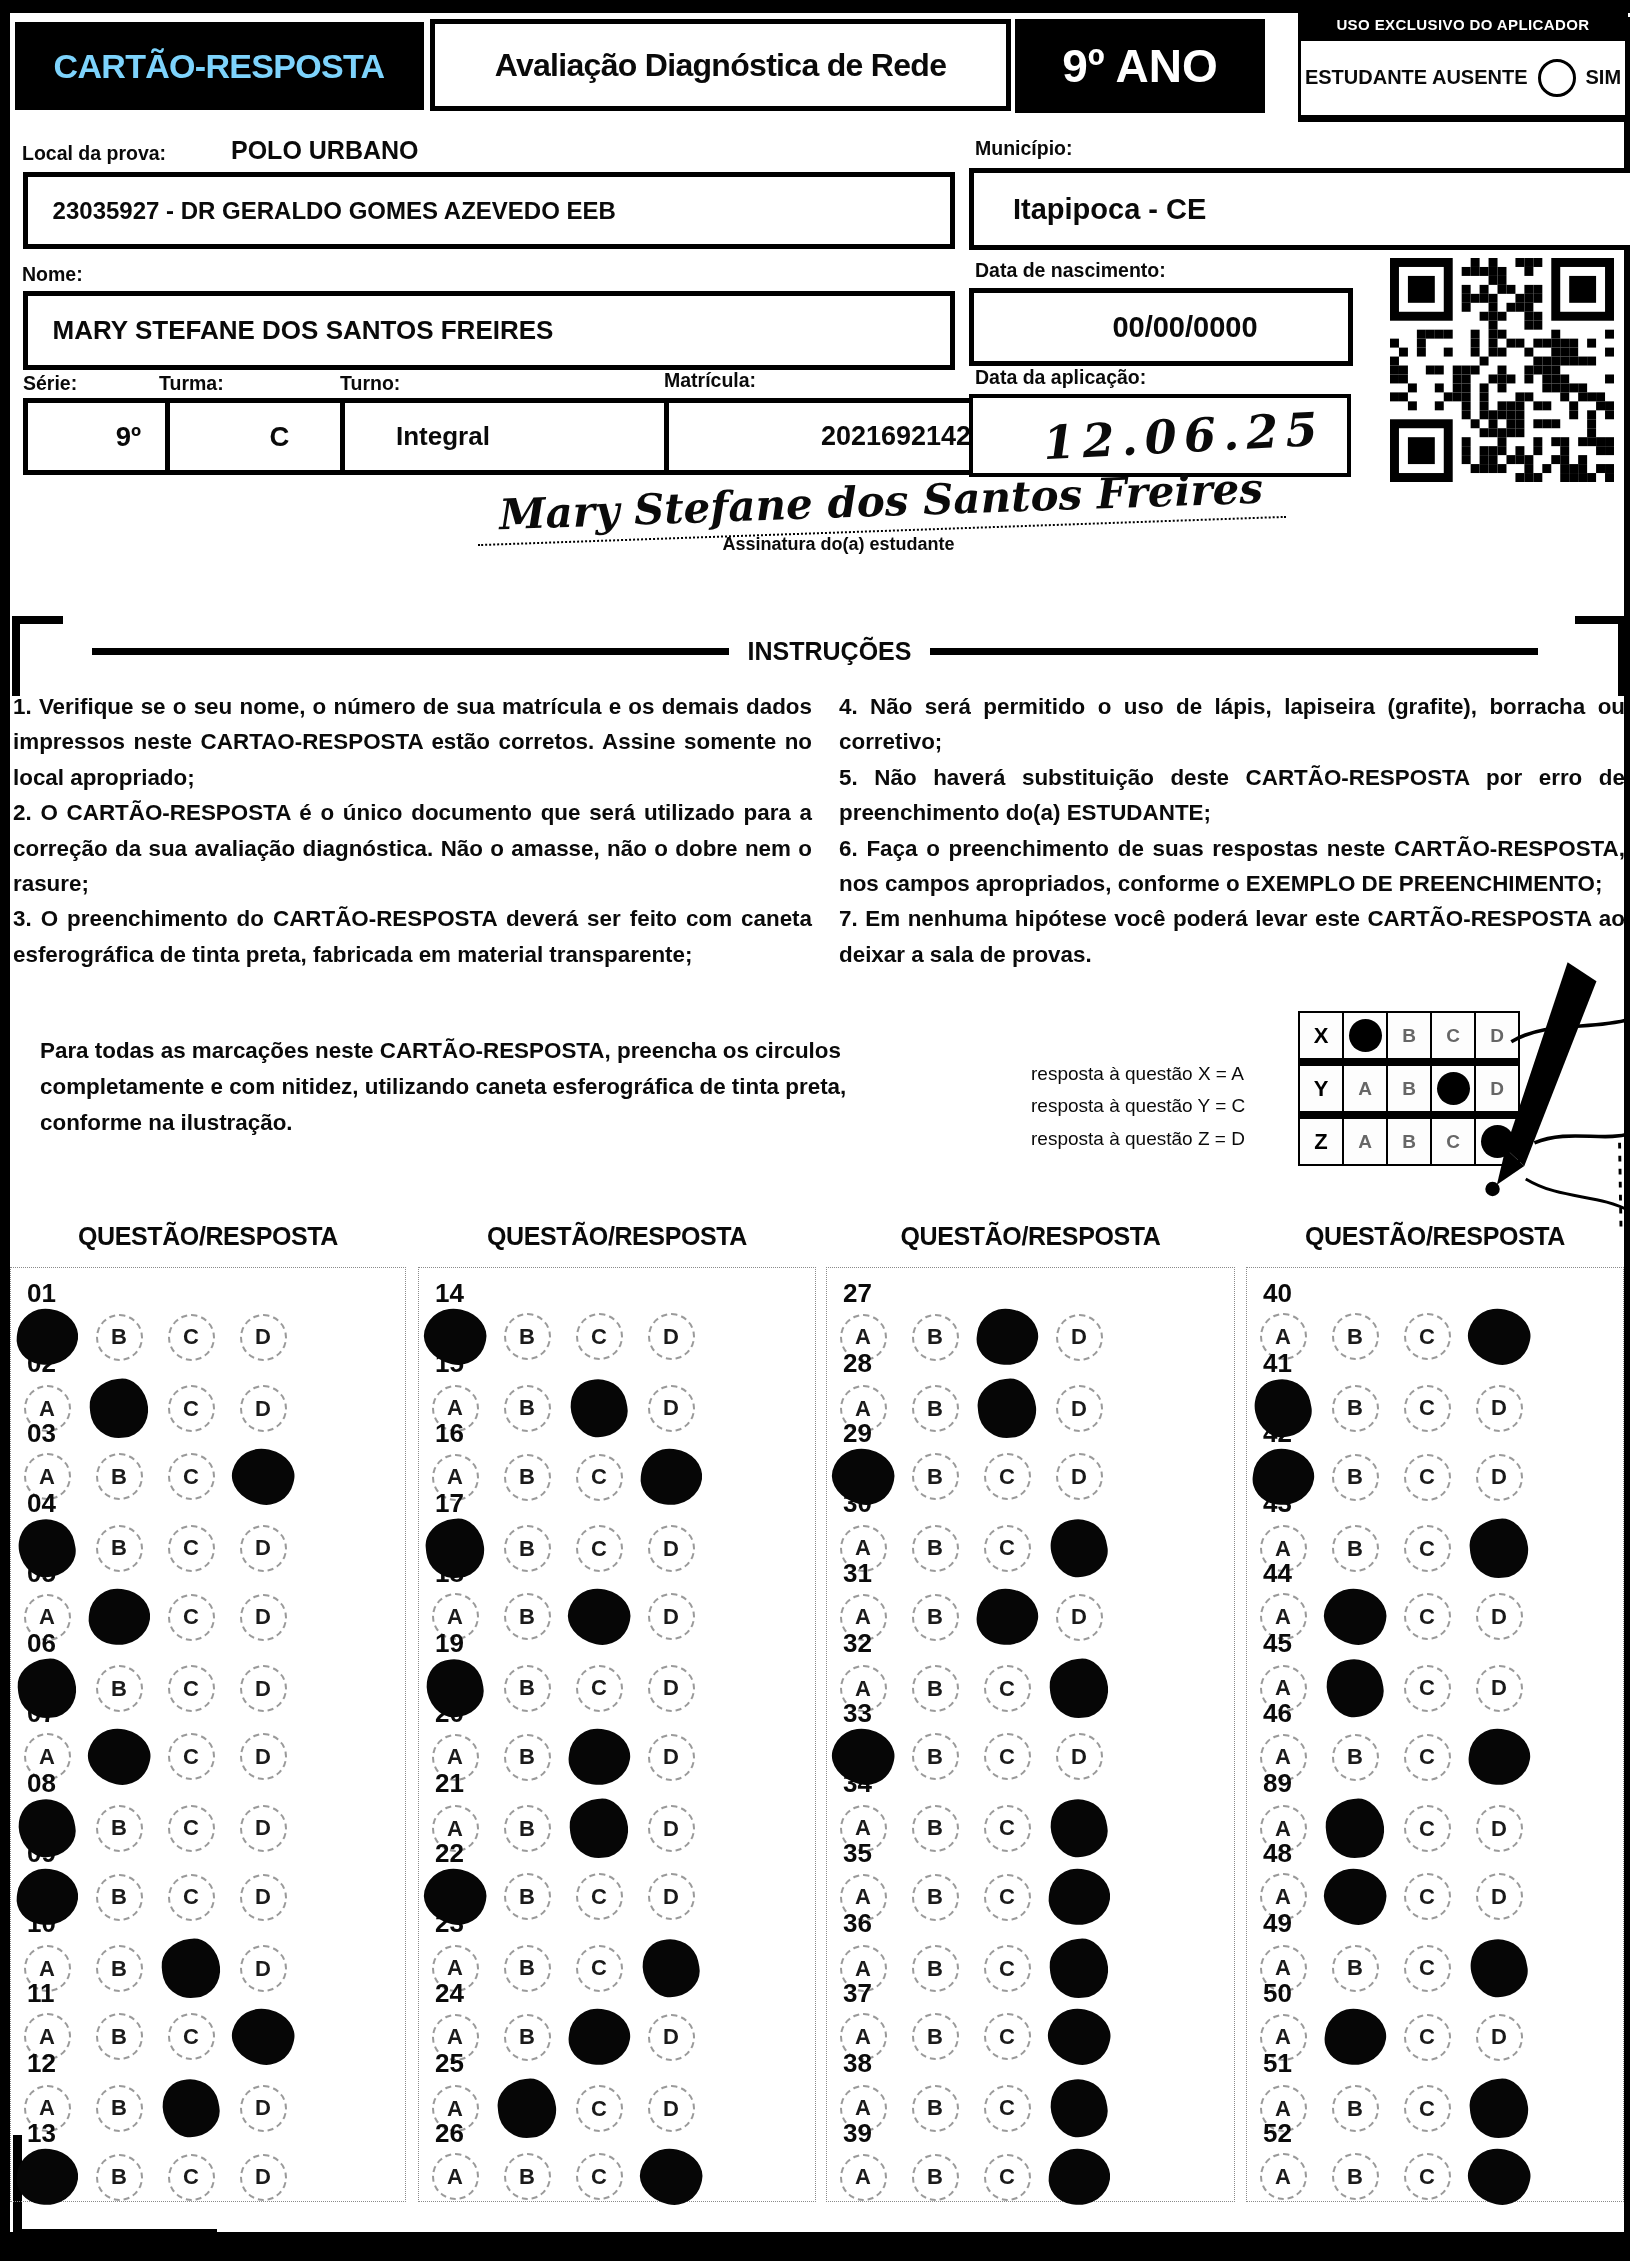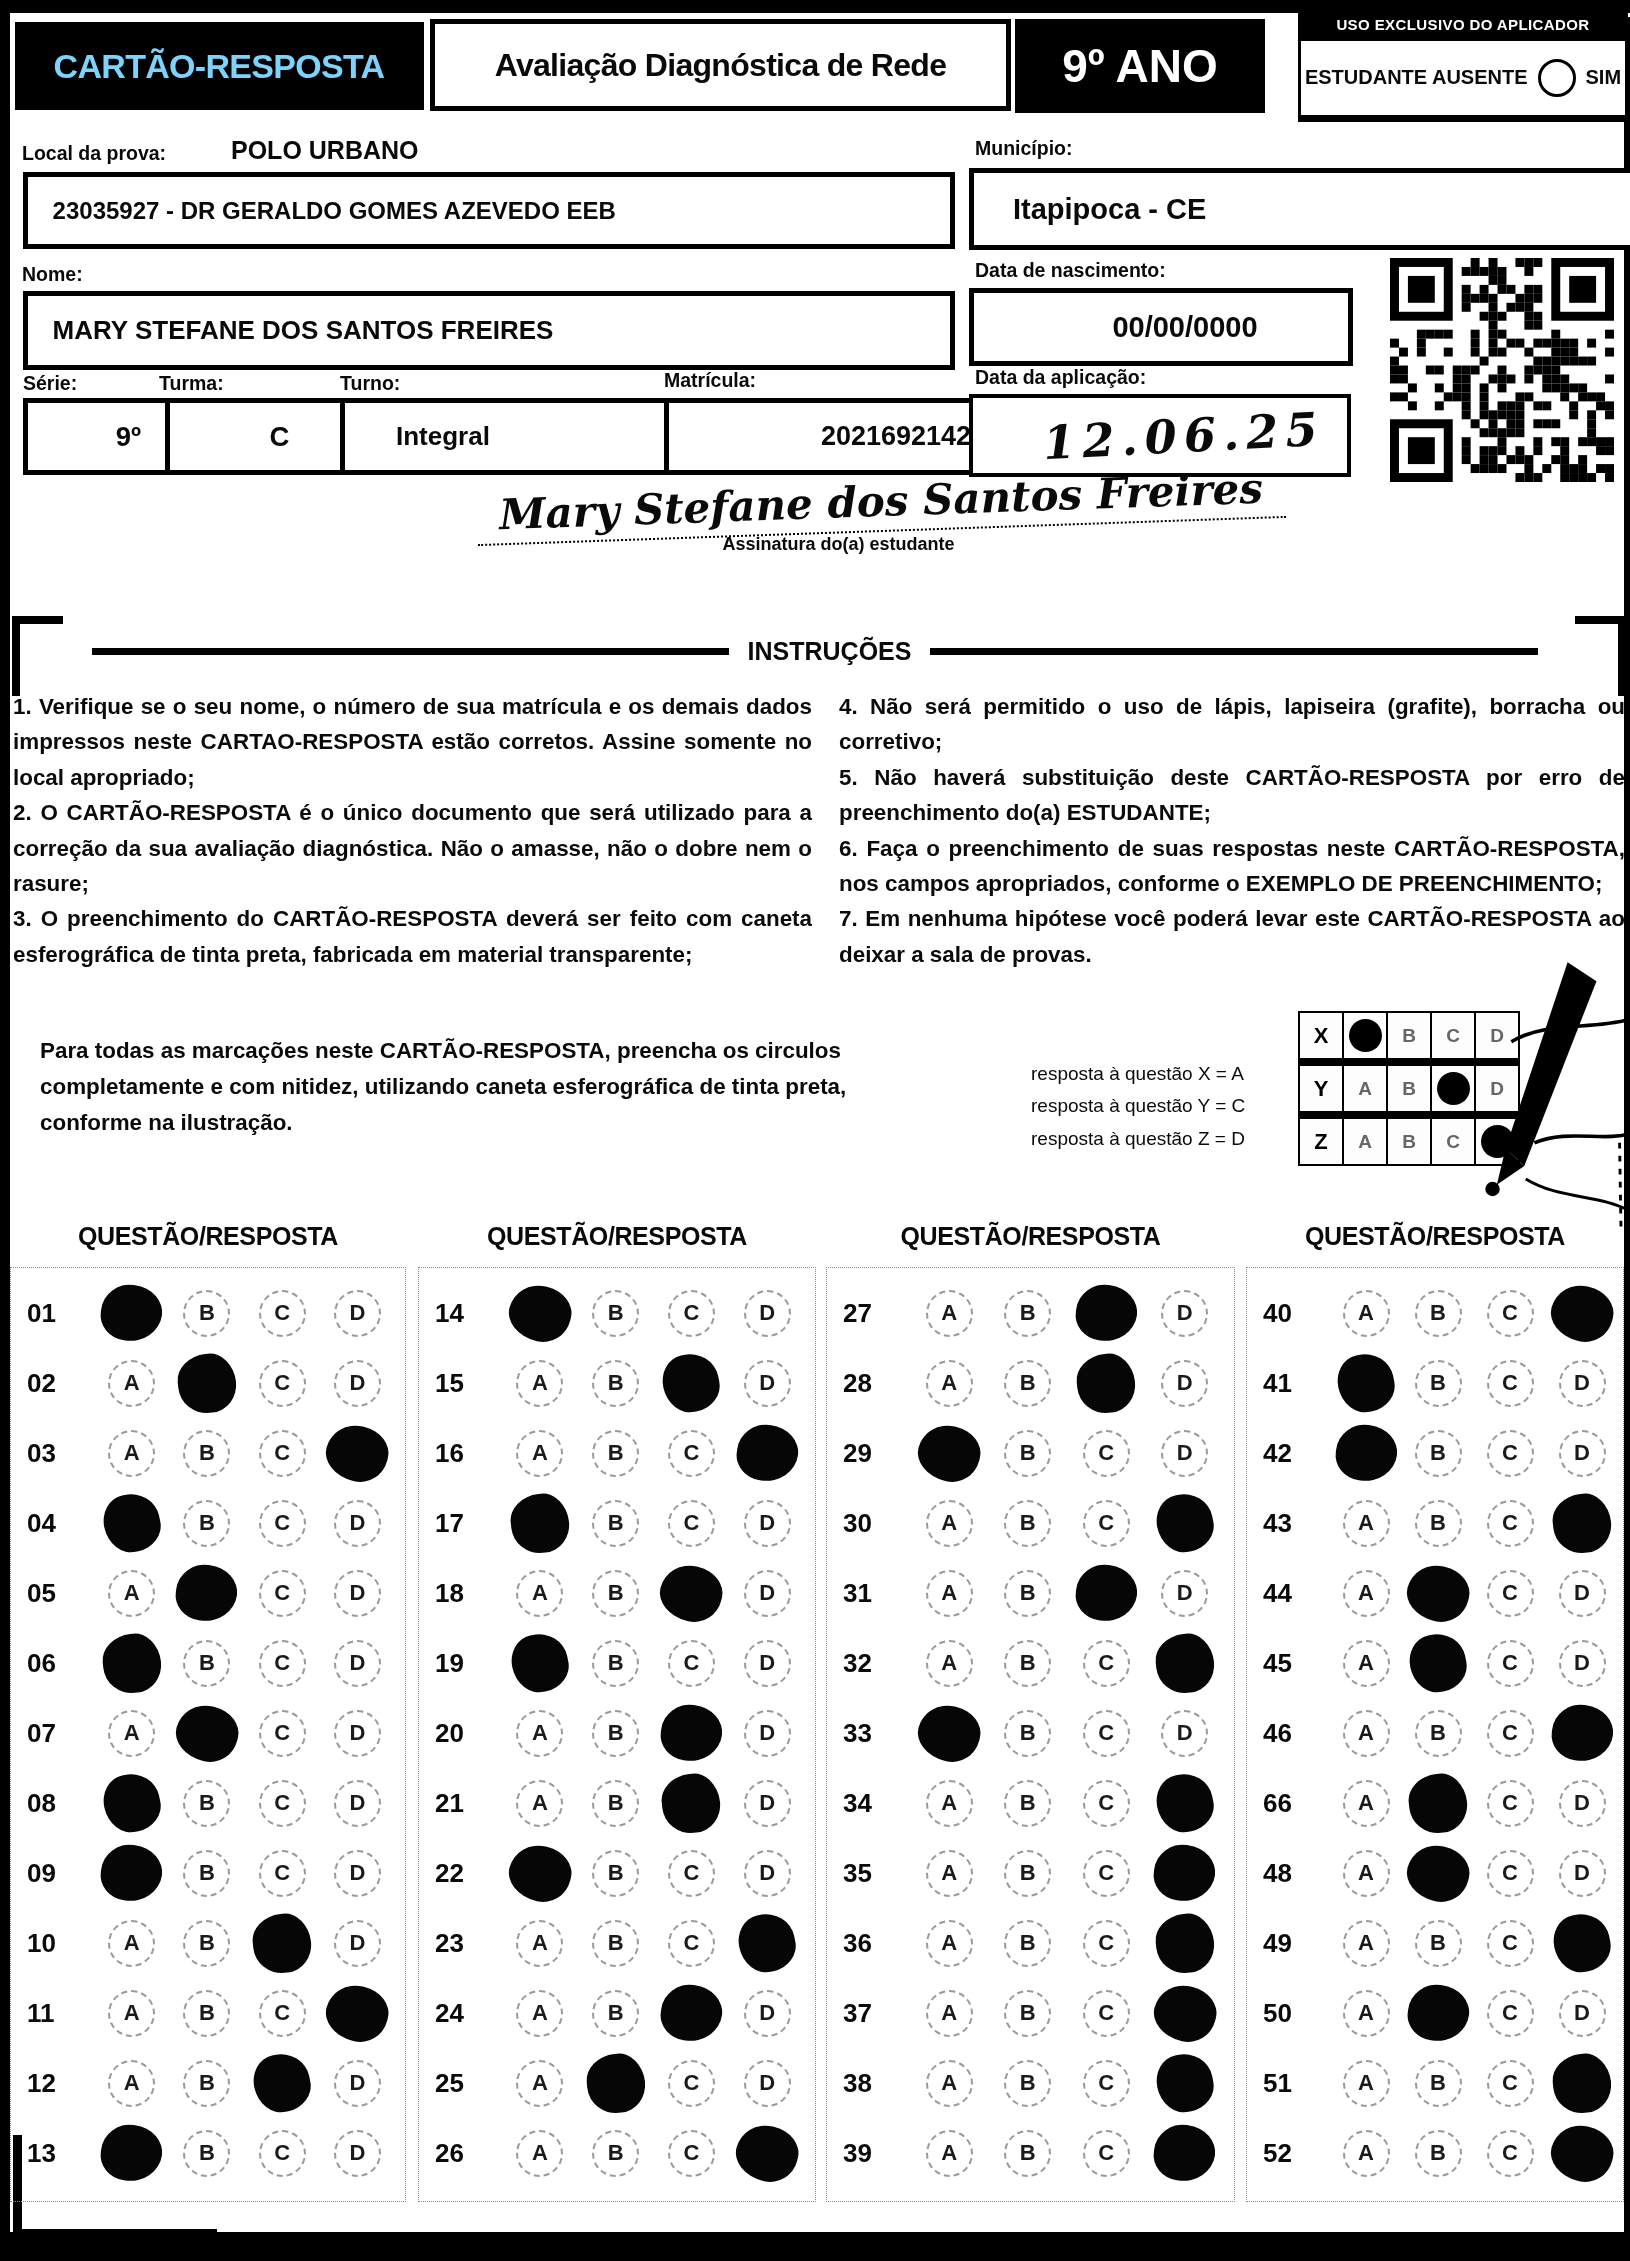--- a/index.html
+++ b/index.html
@@ -48,21 +48,21 @@
   .ex-row:last-child{border-bottom:none;}
   .ex-cell{width:42px;height:45px;border-right:2.2px solid #000;display:flex;align-items:center;justify-content:center;font-size:19px;color:#666;font-weight:bold;background:#fdfdfd;}
   .ex-cell:last-child{border-right:none;}
   .ex-cell.lab{color:#000;font-size:22px;}
   .ex-dot{width:33px;height:33px;background:#000;border-radius:50%;}
   .pen-ill{left:1468px;top:962px;width:166px;height:275px;pointer-events:none;}
   
   .ans-col{position:absolute;}
   .ans-header{text-align:center;font-size:25px;font-weight:bold;letter-spacing:-0.4px;margin-bottom:16px;}
   .ans-box{border:1.4px dotted #8a8a8a;padding:10px 0 13px 0;}
-  .ans-row{height:70px;display:flex;align-items:center;}
+  .ans-row{height:70px;display:flex;align-items:flex-start;flex-direction:column;}
   .q-num{width:67px;padding-left:16px;font-size:26px;font-weight:bold;flex-shrink:0;}
   .opts{flex:1;display:flex;justify-content:space-around;align-items:center;padding-right:10px;}
   .opt-cell{width:72px;display:flex;justify-content:center;align-items:center;}
   .bubble{width:43px;height:43px;border:2.2px dashed #9a9a9a;border-radius:50%;display:flex;align-items:center;justify-content:center;font-size:22px;font-weight:bold;color:#1a1a1a;background:#fff;}
   .blob{background:#060606;}
   .blob0{width:61px;height:56px;border-radius:48% 52% 55% 45%/52% 48% 55% 45%;transform:rotate(8deg);}
   .blob1{width:58px;height:59px;border-radius:55% 45% 48% 52%/45% 55% 50% 50%;transform:rotate(-6deg);}
   .blob2{width:62px;height:55px;border-radius:50% 50% 45% 55%/55% 45% 52% 48%;transform:rotate(14deg);}
   .blob3{width:56px;height:58px;border-radius:45% 55% 52% 48%/50% 50% 45% 55%;transform:rotate(-12deg);}
 </style>
@@ -1198,21 +1198,21 @@
               </div>
               <div class="opt-cell">
                 <div class="bubble">C</div>
               </div>
               <div class="opt-cell">
                 <div class="blob blob0"></div>
               </div>
             </div>
           </div>
           <div class="ans-row">
-            <div class="q-num">66</div>
+            <div class="q-num">89</div>
             <div class="opts">
               <div class="opt-cell">
                 <div class="bubble">A</div>
               </div>
               <div class="opt-cell">
                 <div class="blob blob1"></div>
               </div>
               <div class="opt-cell">
                 <div class="bubble">C</div>
               </div>

